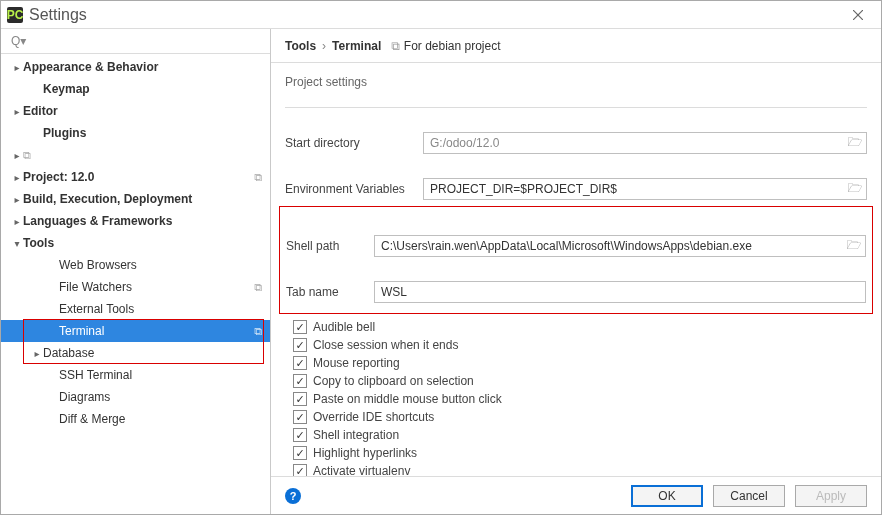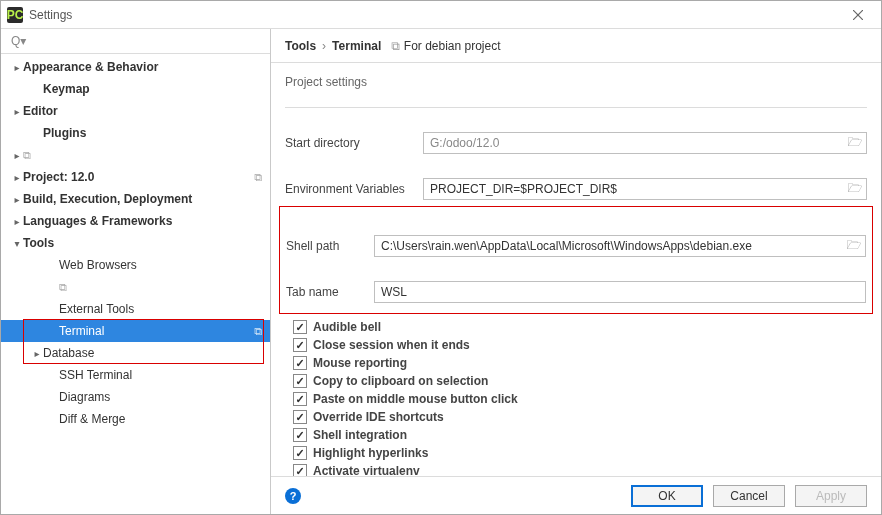--- a/index.html
+++ b/index.html
@@ -12,21 +12,21 @@
     --red:#d90000;
     --blue:#0a6fd6;
     --field-border:#bfbfbf;
   }
   *{box-sizing:border-box;font-family:"Segoe UI",Arial,sans-serif;font-size:12px;color:var(--text);}
   html,body{margin:0;padding:0;background:#e8e8e8;}
   .window{width:882px;height:515px;background:var(--bg);border:1px solid #a9a9a9;display:flex;flex-direction:column;}
   .titlebar{height:28px;display:flex;align-items:center;padding:0 6px;border-bottom:1px solid var(--border-light);}
   .app-icon{width:16px;height:16px;background:#2b2b2b;border-radius:2px;display:flex;align-items:center;justify-content:center;margin-right:6px;color:#b8f04a;font-size:9px;font-weight:bold;}
   .app-icon span{color:#b8f04a;}
-  .title{font-size:12px;color:#555;}
+  .title{font-size:16px;color:#555;}
   .close{margin-left:auto;width:34px;height:22px;display:flex;align-items:center;justify-content:center;cursor:pointer;color:#666;}
   .close svg{stroke:#666;}
   .body{flex:1;display:flex;min-height:0;}
   .left{width:270px;border-right:1px solid var(--border);display:flex;flex-direction:column;min-height:0;}
   .search{padding:4px 6px;border-bottom:1px solid var(--border-light);display:flex;align-items:center;}
   .search input{flex:1;border:none;outline:none;background:transparent;font-size:12px;}
   .search-icon{color:#888;margin-left:4px;}
   .tree{flex:1;overflow-y:auto;padding:2px 0;}
   .tree-item{display:flex;align-items:center;height:22px;padding-right:8px;cursor:pointer;}
   .tree-item.bold .label{font-weight:bold;}
@@ -53,21 +53,21 @@
   .section{margin-bottom:14px;}
   .section .sec-title{color:#666;margin-bottom:8px;border-bottom:1px solid var(--border-light);padding-bottom:18px;}
   .form-row{display:flex;align-items:center;margin-bottom:6px;gap:10px;margin-top:24px;}
   .form-row .flabel{width:128px;color:#444;}
   .field{flex:1;display:flex;align-items:center;border:1px solid var(--field-border);height:22px;background:#fff;}
   .field input{flex:1;border:none;outline:none;padding:0 6px;font-size:12px;background:transparent;}
   .field.readonly input{color:#888;}
   .folder-btn{width:22px;height:20px;display:flex;align-items:center;justify-content:center;cursor:pointer;color:#888;}
   .app-section{position:relative;}
   .app-red{border:1.5px solid var(--red);padding:4px 6px;margin:-8px -6px 6px -6px;}
-  .cb-row{display:flex;align-items:center;gap:6px;margin-bottom:4px;padding-left:8px;font-weight:bold;}
+  .cb-row{display:flex;align-items:center;gap:6px;margin-bottom:4px;padding-left:8px;}
   .cb{width:14px;height:14px;border:1px solid #888;display:flex;align-items:center;justify-content:center;cursor:pointer;background:#fff;}
   .cb.checked::after{content:"✓";font-size:11px;color:#333;line-height:1;}
   .cb-label{color:#444;}
 
   .buttons{height:38px;border-top:1px solid var(--border-light);display:flex;align-items:center;justify-content:flex-end;padding:0 14px;gap:10px;}
   .help-icon{margin-right:auto;width:16px;height:16px;border-radius:50%;background:var(--blue);color:#fff;display:flex;align-items:center;justify-content:center;font-size:11px;font-weight:bold;cursor:pointer;}
   .btn{min-width:72px;height:22px;border:1px solid #a9a9a9;background:#f4f4f4;display:flex;align-items:center;justify-content:center;cursor:pointer;}
   .btn.primary{border:2px solid var(--blue);}
   .btn.disabled{color:#bbb;cursor:default;}
 </style>
@@ -130,20 +130,21 @@
         <div class="tree-item bold d0">
             <span class="ar">▾</span>
             <span class="label">Tools</span>
           </div>
         <div class="tree-item d2">
             <span class="ar"></span>
             <span class="label">Web Browsers</span>
           </div>
         <div class="tree-item d2">
             <span class="ar"></span>
+            <span class="label">File Watchers</span>
             <span class="copy">⧉</span>
           </div>
         <div class="tree-item d2">
             <span class="ar"></span>
             <span class="label">External Tools</span>
           </div>
         <div class="tree-item d2 selected red-box-terminal">
             <span class="ar"></span>
             <span class="label">Terminal</span>
             <span class="copy">⧉</span>

